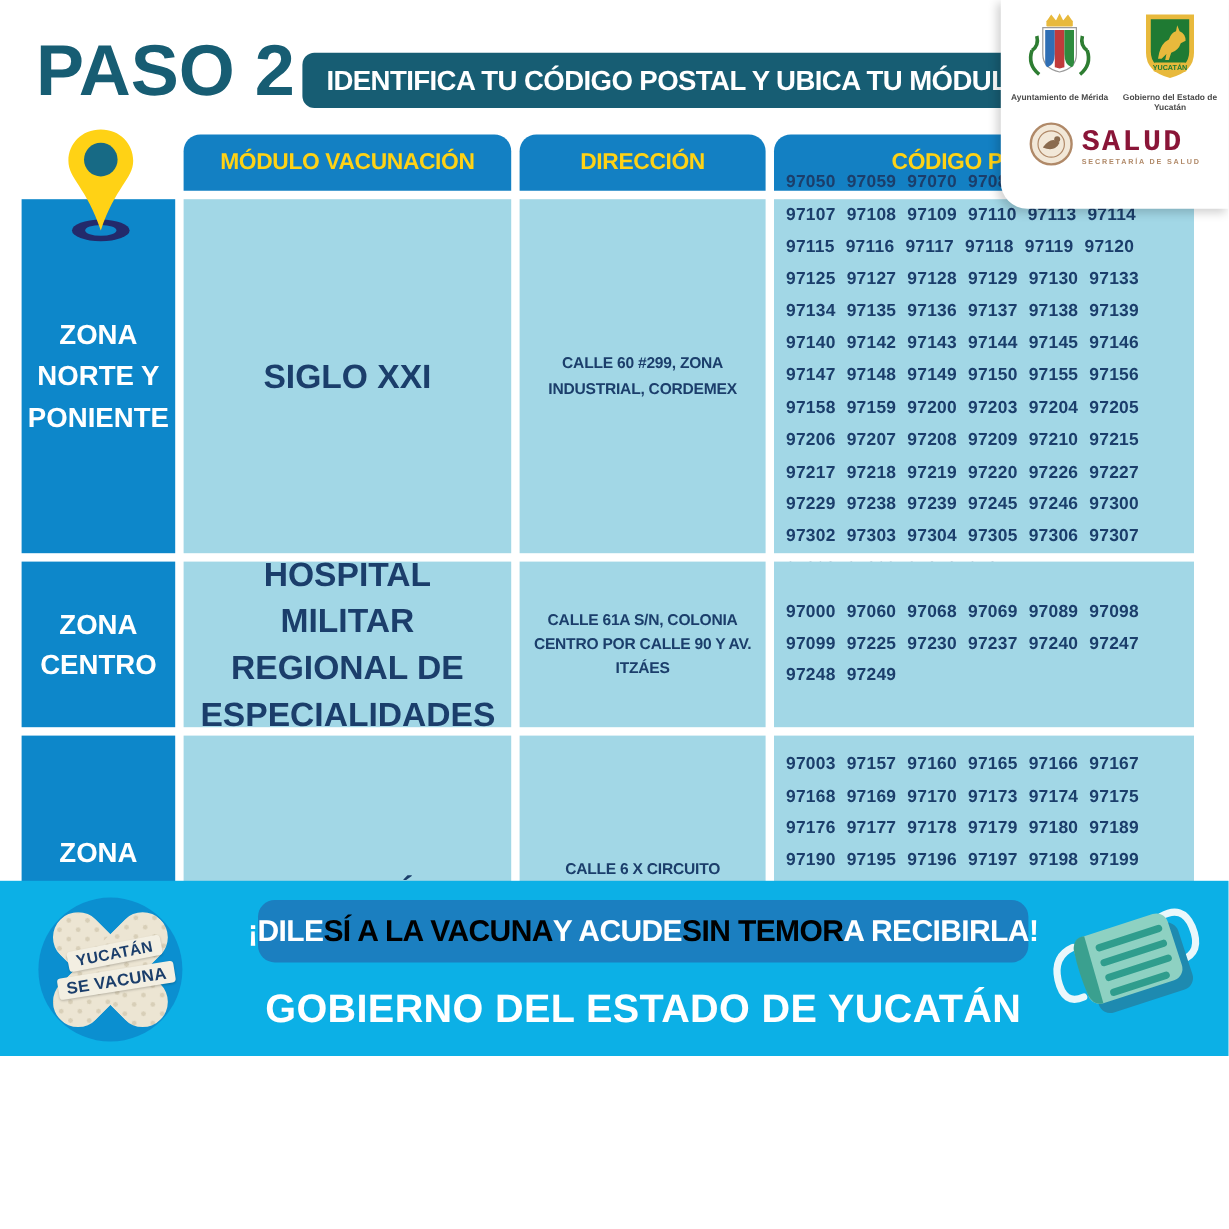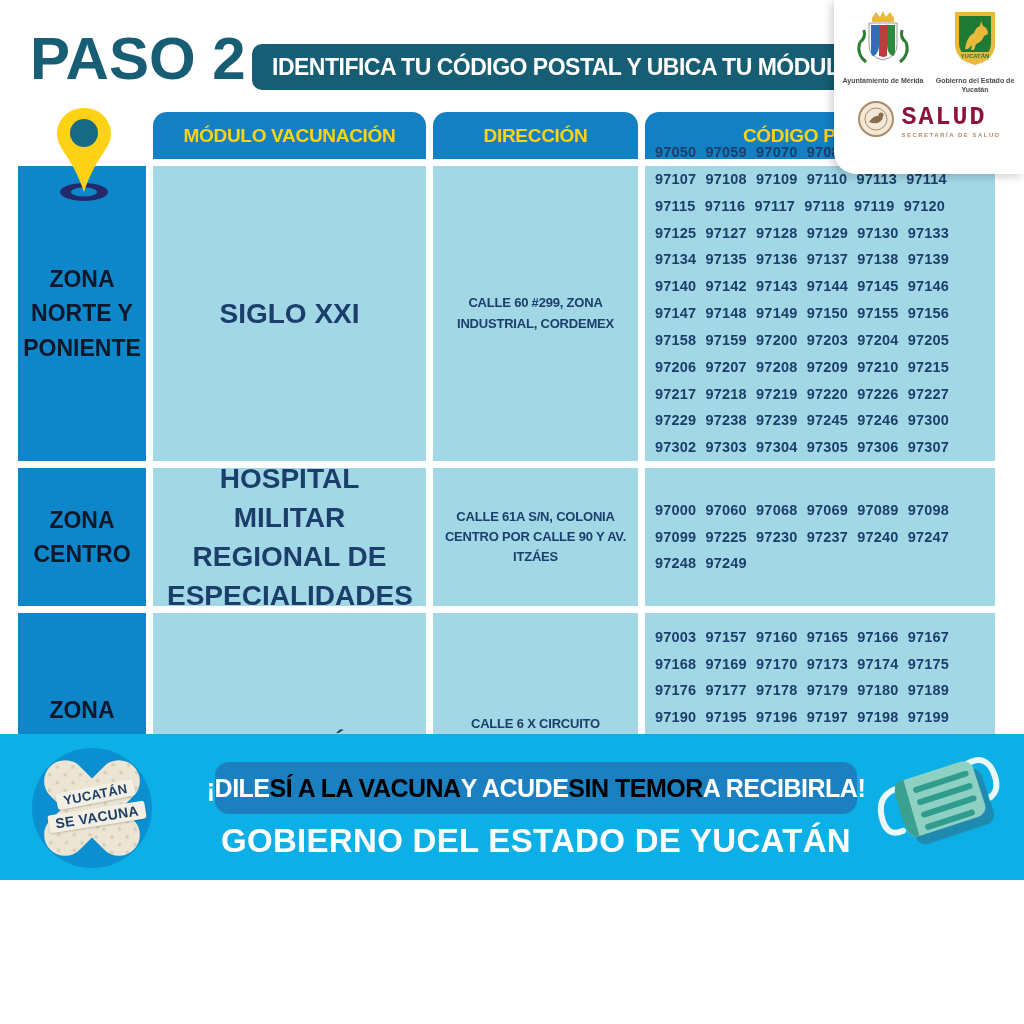--- a/index.html
+++ b/index.html
@@ -48,21 +48,21 @@
     grid-template-rows:47px 295px 138px 263px;
     gap:7px;
     border-radius:17px;
   }
   .th {
     background:#1380c3; border-radius:14px 14px 0 0;
     display:flex; align-items:center; justify-content:center;
     color:#ffd215; font-weight:bold; font-size:19px; letter-spacing:-0.3px;
   }
   .zone-cell {
-    background:#0d87ca; color:#0f172a; font-weight:bold; font-size:23px;
+    background:#0d87ca; color:#ffffff; font-weight:bold; font-size:23px;
     display:flex; align-items:center; justify-content:center; text-align:center;
     line-height:1.5; padding:4px;
   }
   .cell {
     background:#a2d7e6; color:#1b3e6b; font-weight:bold;
     display:flex; align-items:center; justify-content:center; text-align:center;
   }
   .module-cell { font-size:28px; line-height:1.4; }
   .module-cell > div { max-width:245px; }
   .addr-cell { font-size:13px; line-height:1.55; letter-spacing:-0.2px; }
@@ -94,21 +94,21 @@
   .bandaid.a { transform:rotate(45deg); }
   .bandaid.b { transform:rotate(-45deg); }
   .badge-label {
     position:absolute; background:#f3efe2; color:#1b3e6b; font-weight:bold;
     font-size:13px; padding:1px 7px; border-radius:3px; letter-spacing:0.3px;
     box-shadow:0 1px 2px rgba(0,0,0,0.2); white-space:nowrap;
   }
   .badge-label.l1 { left:24px; top:38px; transform:rotate(-11deg); }
   .badge-label.l2 { left:16px; top:60px; transform:rotate(-9deg); font-size:14px; }
   .slogan-pill {
-    position:absolute; left:215px; top:28px; width:642px; height:52px;
+    position:absolute; left:215px; top:16px; width:642px; height:52px;
     background:#1b7fc0; border-radius:14px;
     display:flex; align-items:center; justify-content:center;
     font-weight:bold; font-size:25px; letter-spacing:-0.5px; white-space:nowrap;
   }
   .seg-white { color:#ffffff; }
   .seg-yellow { color:#000000; }
   .gov-line {
     position:absolute; left:170px; top:88px; width:732px;
     text-align:center; color:#ffffff; font-weight:bold; font-size:33px; letter-spacing:0.3px;
     white-space:nowrap;

